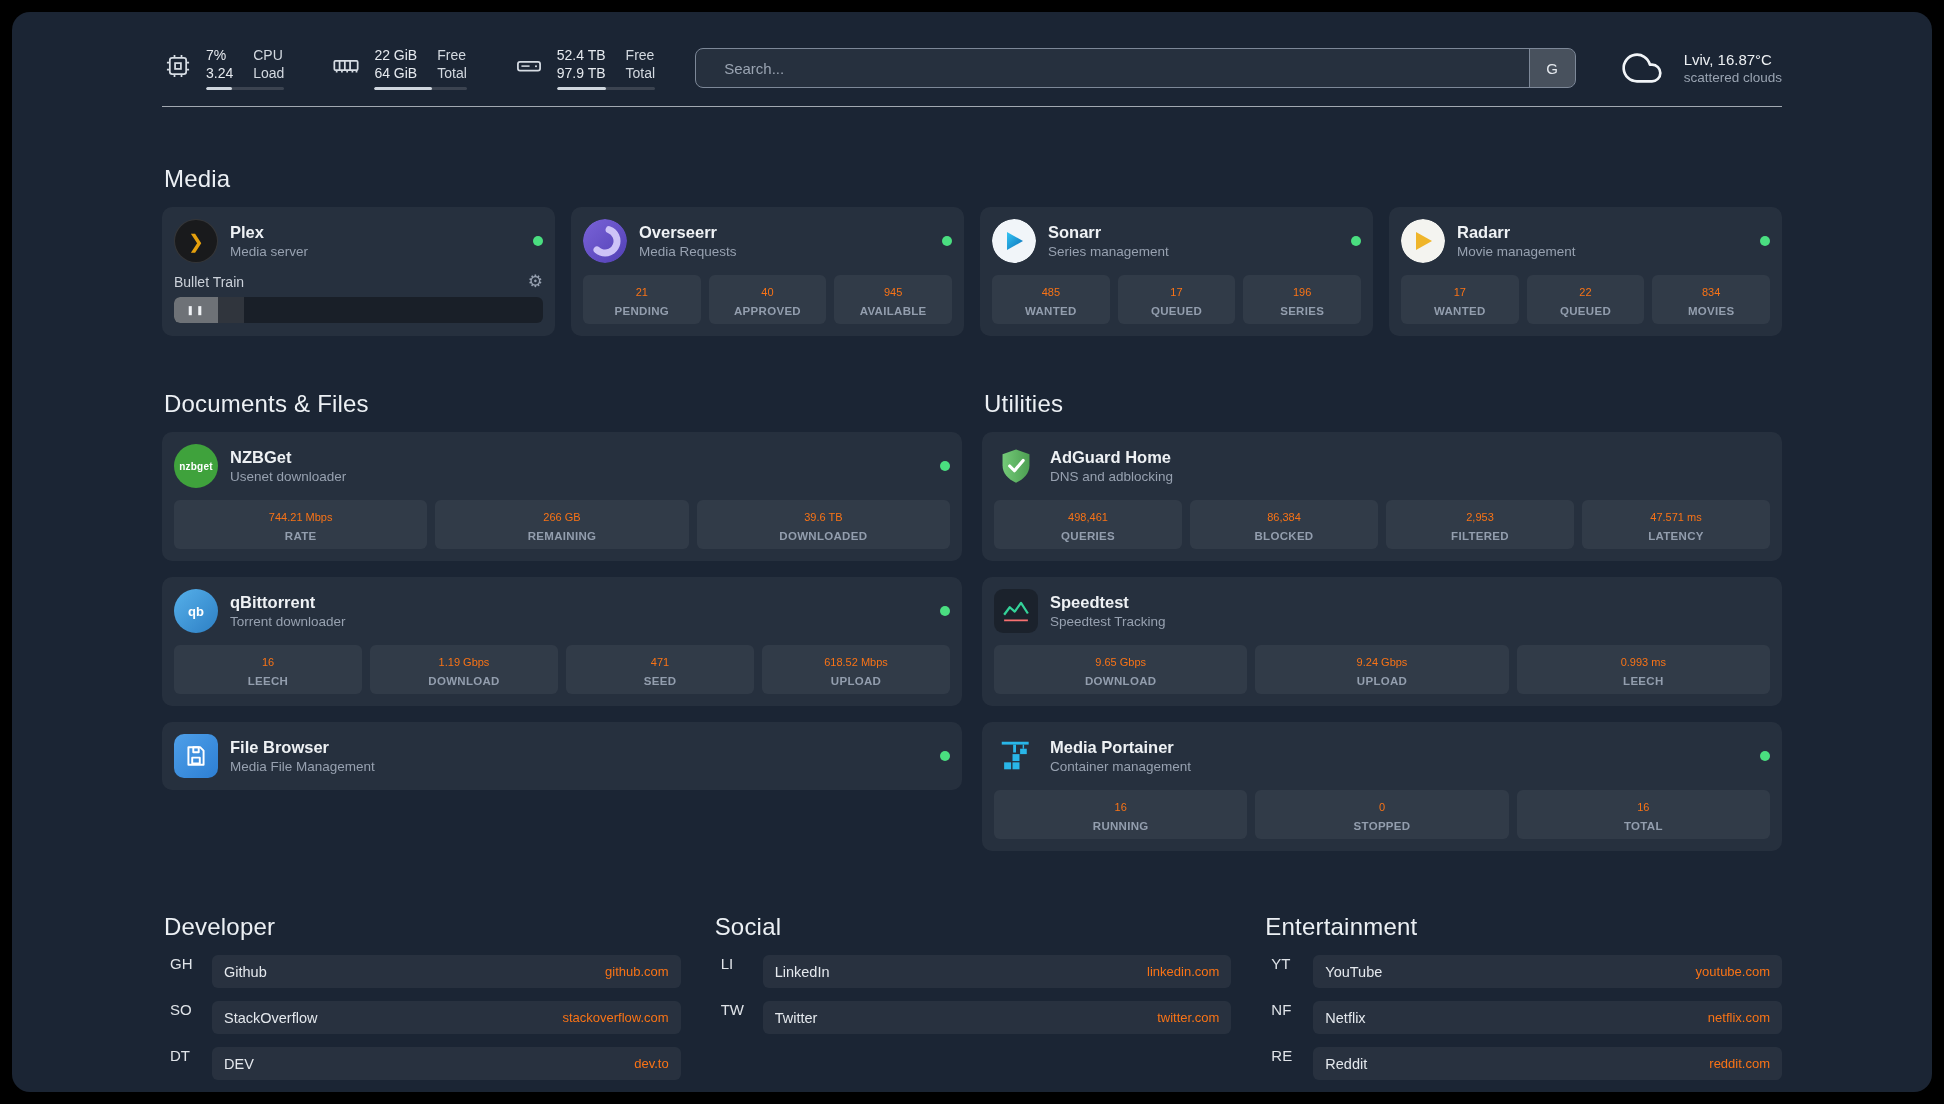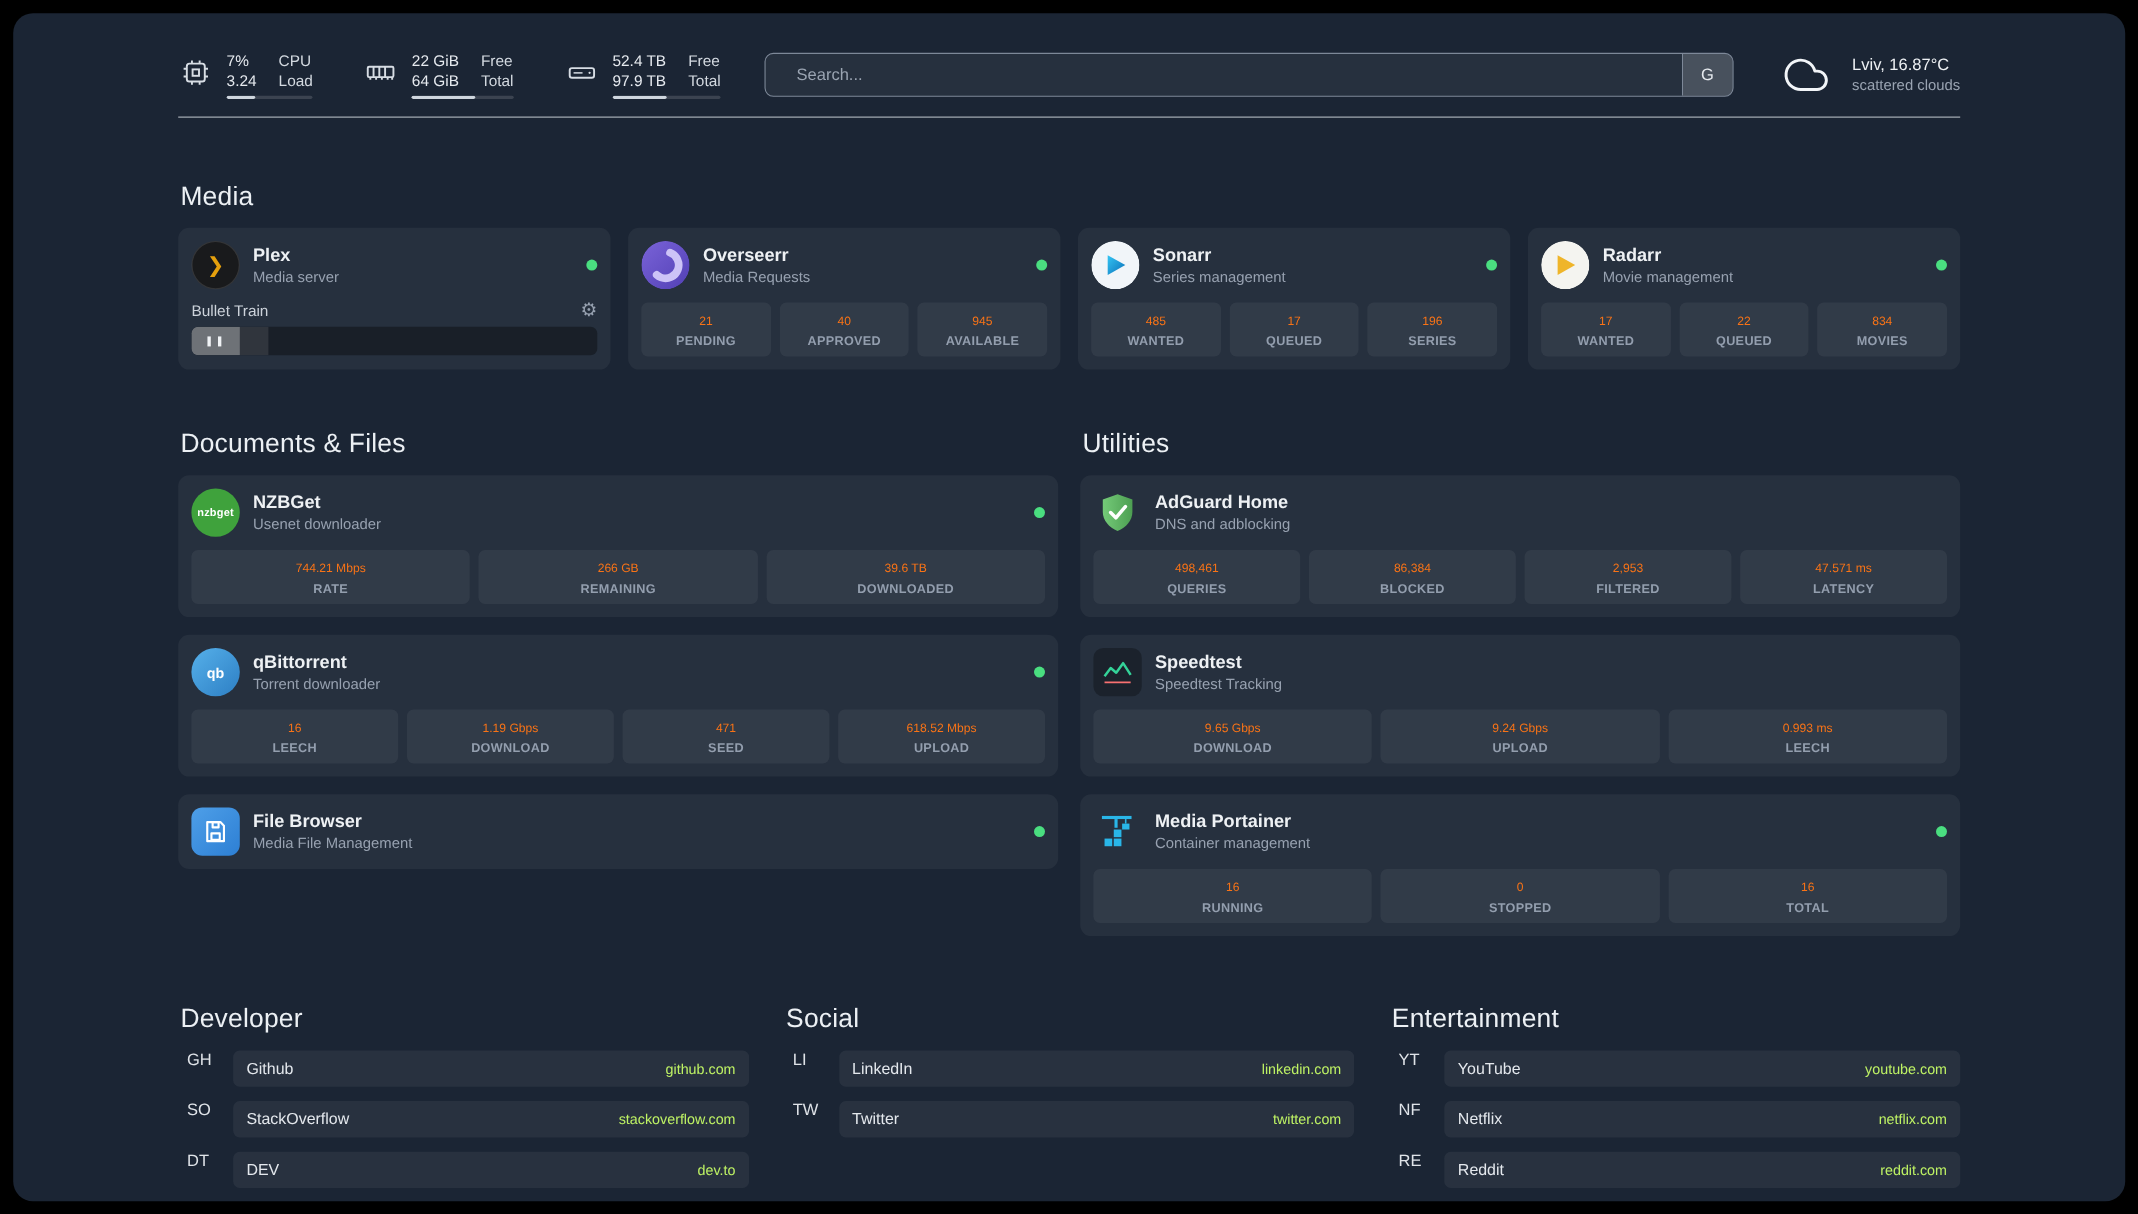--- a/index.html
+++ b/index.html
@@ -93,21 +93,21 @@
   .two-col { margin-top: 54px; display: grid; grid-template-columns: 1fr 1fr; gap: 20px; align-items: start; }
   .col-stack .card { margin-bottom: 16px; }
   .col-stack .card:last-child { margin-bottom: 0; }
 
   
   .bookmarks-grid { margin-top: 62px; display: grid; grid-template-columns: 1fr 1fr 1fr; gap: 32px; align-items: start; }
   .bm-row { display: flex; align-items: flex-start; height: 33px; margin-bottom: 13px; cursor: pointer; }
   .bm-abbr { width: 50px; flex: 0 0 50px; font-size: 15px; color: #dfe3e8; padding-left: 8px; }
   .bm-pill { flex: 1; height: 100%; background: rgba(255,255,255,0.06); border-radius: 6px; display: flex; align-items: center; padding: 0 12px; }
   .bm-name { font-size: 14.5px; color: #e4e8ed; }
-  .bm-url { margin-left: auto; font-size: 13px; color: #bef264; }
+  .bm-url { margin-left: auto; font-size: 13px; color: #f97316; }
 </style>
 </head>
 <body>
 
 <div class="app">
   <div class="content">
 
     <div class="topbar">
       <div class="resources">
 

